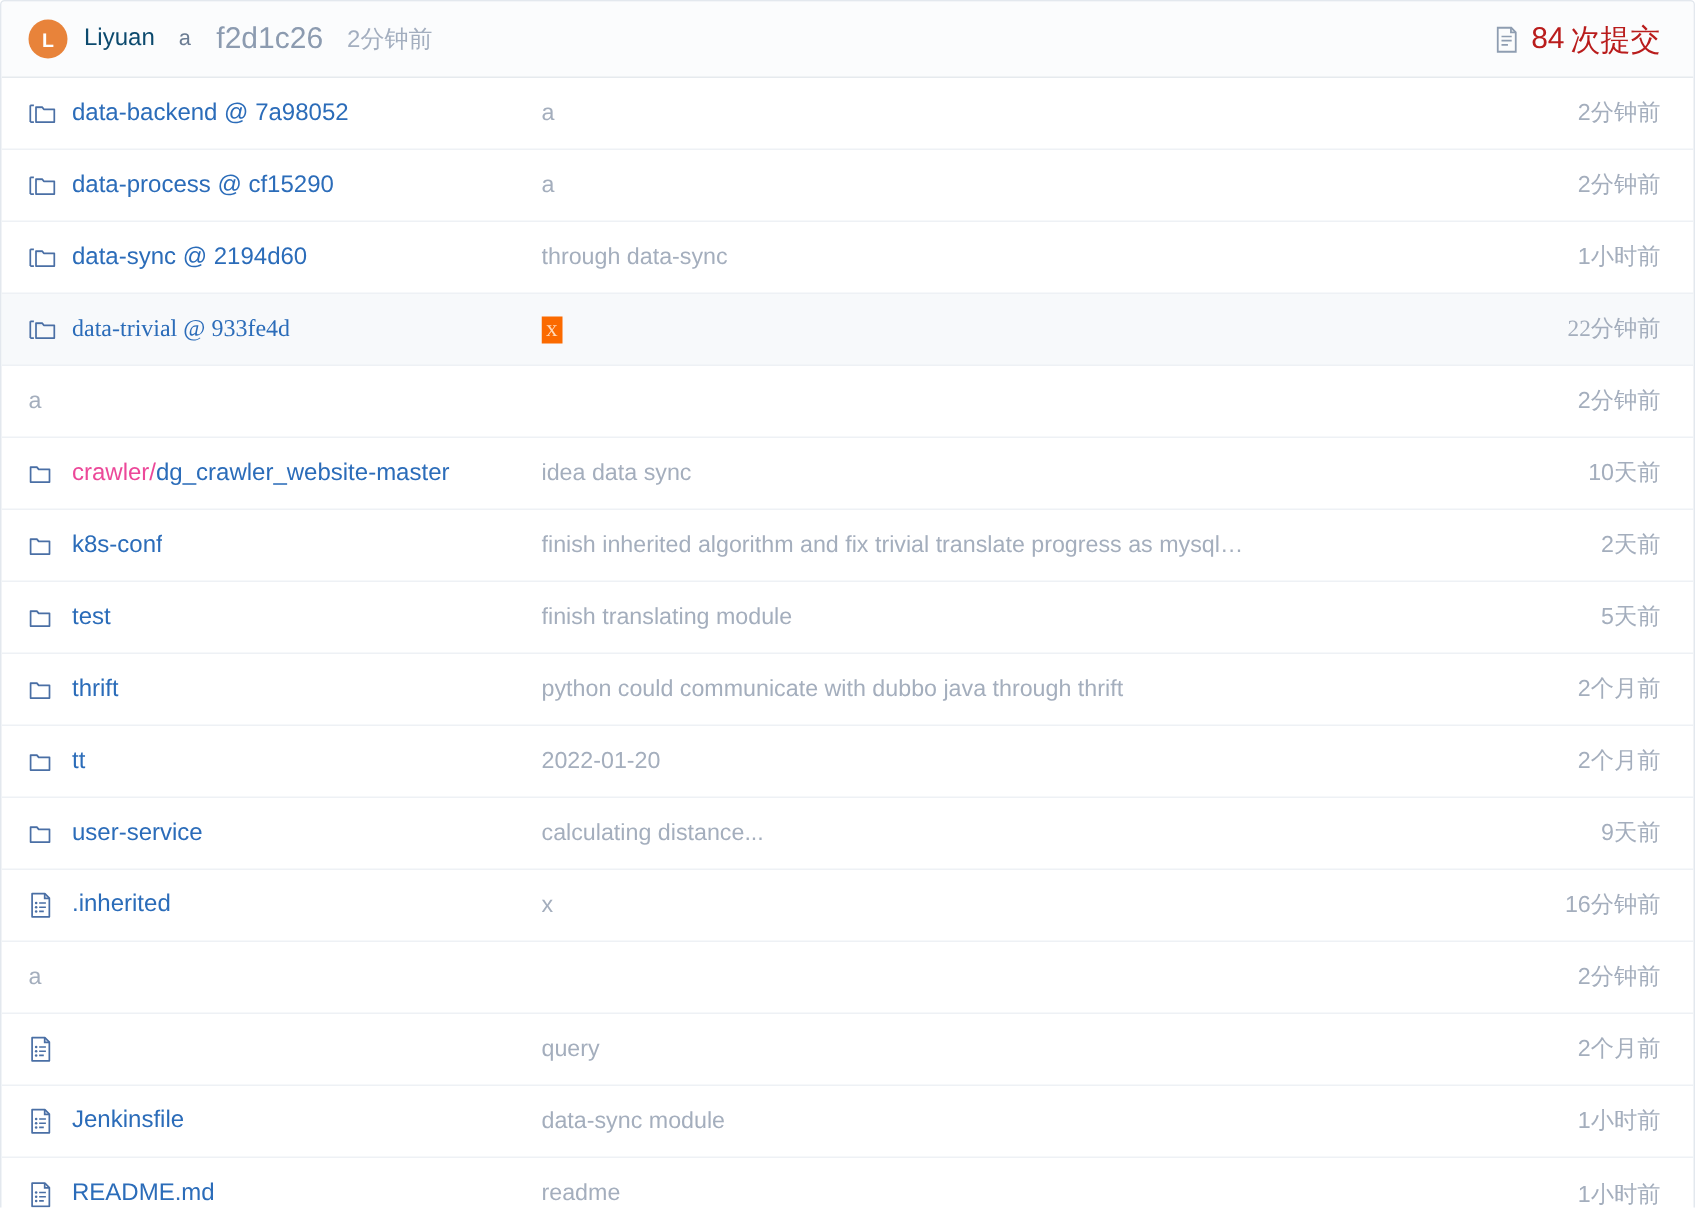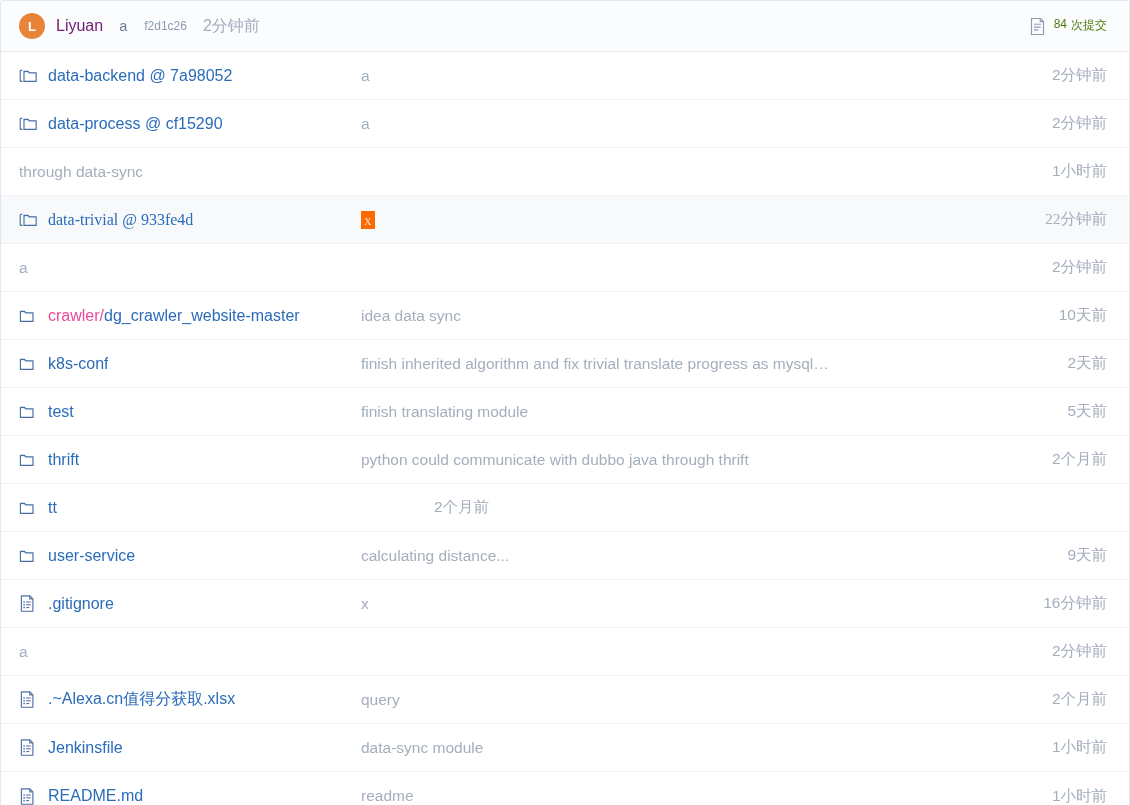--- a/index.html
+++ b/index.html
@@ -38,67 +38,67 @@
     font-size: 13px;
     font-weight: 600;
     display: flex;
     align-items: center;
     justify-content: center;
     flex: 0 0 auto;
     margin-right: 11px;
     letter-spacing: 0;
   }
   .author-name {
-    color: #701a75;
+    color: #0c4a6e;
     font-size: 16px;
     margin-right: 16px;
     white-space: nowrap;
   }
   .commit-msg-head {
     color: #6b7c93;
     font-size: 14.5px;
     margin-right: 17px;
     white-space: nowrap;
   }
   .commit-sha {
     color: #8c9bb0;
-    font-size: 12px;
+    font-size: 20px;
     margin-right: 16px;
     white-space: nowrap;
   }
   .commit-time-head {
     color: #a3aebf;
     font-size: 16px;
     white-space: nowrap;
   }
   .commit-count {
     margin-left: auto;
     display: flex;
-    color: #4d7c0f;
-    font-size: 12px;
+    align-items: center;
+    color: #b91c1c;
+    font-size: 20px;
     white-space: nowrap;
   }
   .commit-count .hist-icon { margin-right: 8px; display: block; }
   .commit-count .cc-num { margin-right: 4px; }
 
   
   .file-row {
     display: flex;
     align-items: center;
     height: 48px;
     border-bottom: 1px solid #eef1f5;
     padding: 0 22px 0 18px;
   }
   .file-row:last-child { border-bottom: none; }
   .file-row.selected { background: #f7f9fb; font-family: Liberation Serif, serif; }
 
   .cell-name {
     flex: 0 0 342px;
     display: flex;
-    align-items: center;
     min-width: 0;
     overflow: hidden;
   }
   .icon-wrap {
     width: 22px;
     flex: 0 0 22px;
     display: flex;
     align-items: center;
     justify-content: flex-start;
     margin-right: 7px;
@@ -191,33 +191,44 @@
     <path d="M5.0 3.4 H9.1 L10.2 4.9 H17.2 V13.4 H5.0 Z" fill="none" stroke="#4a6fa5" stroke-width="1.15" stroke-linejoin="round"></path>
     <path d="M5.0 3.4 H9.1 L10.2 4.9 H5.0 Z" fill="#4a6fa5" opacity="0.18"></path>
   </svg>
 </span>
           <span class="file-name"><span>data-process @ cf15290</span></span>
         </div>
         <div class="cell-msg"><span>a</span></div>
         <div class="cell-time">2分钟前</div>
       </div>
       <div class="file-row">
-        <div class="cell-msg"><span>through data-sync</span></div>
-        <div class="cell-time">1小时前</div>
-      </div>
-      <div class="file-row selected">
         <div class="cell-name">
           <span class="icon-wrap">
   <svg width="19" height="16" viewBox="0 0 19 16">
     <path d="M1.2 2.2 V13.4" fill="none" stroke="#4a6fa5" stroke-width="1.15"></path>
     <path d="M1.2 2.2 H3.6 M1.2 13.4 H3.6" fill="none" stroke="#4a6fa5" stroke-width="1.15"></path>
     <path d="M5.0 3.4 H9.1 L10.2 4.9 H17.2 V13.4 H5.0 Z" fill="none" stroke="#4a6fa5" stroke-width="1.15" stroke-linejoin="round"></path>
     <path d="M5.0 3.4 H9.1 L10.2 4.9 H5.0 Z" fill="#4a6fa5" opacity="0.18"></path>
   </svg>
 </span>
+          <span class="file-name"><span>data-sync @ 2194d60</span></span>
+        </div>
+        <div class="cell-msg"><span>through data-sync</span></div>
+        <div class="cell-time">1小时前</div>
+      </div>
+      <div class="file-row selected">
+        <div class="cell-name">
+          <span class="icon-wrap">
+  <svg width="19" height="16" viewBox="0 0 19 16">
+    <path d="M1.2 2.2 V13.4" fill="none" stroke="#4a6fa5" stroke-width="1.15"></path>
+    <path d="M1.2 2.2 H3.6 M1.2 13.4 H3.6" fill="none" stroke="#4a6fa5" stroke-width="1.15"></path>
+    <path d="M5.0 3.4 H9.1 L10.2 4.9 H17.2 V13.4 H5.0 Z" fill="none" stroke="#4a6fa5" stroke-width="1.15" stroke-linejoin="round"></path>
+    <path d="M5.0 3.4 H9.1 L10.2 4.9 H5.0 Z" fill="#4a6fa5" opacity="0.18"></path>
+  </svg>
+</span>
           <span class="file-name"><span>data-trivial @ 933fe4d</span></span>
         </div>
         <div class="cell-msg"><span class="sel">x</span></div>
         <div class="cell-time">22分钟前</div>
       </div>
       <div class="file-row">
         <div class="cell-msg"><span>a</span></div>
         <div class="cell-time">2分钟前</div>
       </div>
       <div class="file-row">
@@ -275,20 +286,21 @@
       <div class="file-row">
         <div class="cell-name">
           <span class="icon-wrap">
   <svg width="19" height="16" viewBox="0 0 19 16">
     <path d="M1.4 3.4 H5.6 L6.8 4.9 H14.0 V13.4 H1.4 Z" fill="none" stroke="#4a6fa5" stroke-width="1.15" stroke-linejoin="round"></path>
     <path d="M1.4 3.4 H5.6 L6.8 4.9 H1.4 Z" fill="#4a6fa5" opacity="0.15"></path>
   </svg>
 </span>
           <span class="file-name"><span>tt</span></span>
         </div>
+        <div class="cell-msg"><span>2022-01-20</span></div>
         <div class="cell-time">2个月前</div>
       </div>
       <div class="file-row">
         <div class="cell-name">
           <span class="icon-wrap">
   <svg width="19" height="16" viewBox="0 0 19 16">
     <path d="M1.4 3.4 H5.6 L6.8 4.9 H14.0 V13.4 H1.4 Z" fill="none" stroke="#4a6fa5" stroke-width="1.15" stroke-linejoin="round"></path>
     <path d="M1.4 3.4 H5.6 L6.8 4.9 H1.4 Z" fill="#4a6fa5" opacity="0.15"></path>
   </svg>
 </span>
@@ -304,21 +316,21 @@
     <path d="M2.4 1.8 H10.9 L13.9 4.8 V17.2 H2.4 Z" fill="none" stroke="#4a6fa5" stroke-width="1.15" stroke-linejoin="round"></path>
     <path d="M10.8 1.9 V4.9 H13.8" fill="none" stroke="#4a6fa5" stroke-width="1.15"></path>
     <circle cx="5.1" cy="8.0" r="0.85" fill="#4a6fa5"></circle>
     <circle cx="5.1" cy="10.8" r="0.85" fill="#4a6fa5"></circle>
     <circle cx="5.1" cy="13.6" r="0.85" fill="#4a6fa5"></circle>
     <line x1="7.1" y1="8.0" x2="11.6" y2="8.0" stroke="#4a6fa5" stroke-width="1.05"></line>
     <line x1="7.1" y1="10.8" x2="11.6" y2="10.8" stroke="#4a6fa5" stroke-width="1.05"></line>
     <line x1="7.1" y1="13.6" x2="10.2" y2="13.6" stroke="#4a6fa5" stroke-width="1.05"></line>
   </svg>
 </span>
-          <span class="file-name"><span>.gitignore</span></span>
+          <span class="file-name"><span>.inherited</span></span>
         </div>
         <div class="cell-msg"><span>x</span></div>
         <div class="cell-time">16分钟前</div>
       </div>
       <div class="file-row">
         <div class="cell-msg"><span>a</span></div>
         <div class="cell-time">2分钟前</div>
       </div>
       <div class="file-row">
         <div class="cell-name">
@@ -327,21 +339,20 @@
     <path d="M2.4 1.8 H10.9 L13.9 4.8 V17.2 H2.4 Z" fill="none" stroke="#4a6fa5" stroke-width="1.15" stroke-linejoin="round"></path>
     <path d="M10.8 1.9 V4.9 H13.8" fill="none" stroke="#4a6fa5" stroke-width="1.15"></path>
     <circle cx="5.1" cy="8.0" r="0.85" fill="#4a6fa5"></circle>
     <circle cx="5.1" cy="10.8" r="0.85" fill="#4a6fa5"></circle>
     <circle cx="5.1" cy="13.6" r="0.85" fill="#4a6fa5"></circle>
     <line x1="7.1" y1="8.0" x2="11.6" y2="8.0" stroke="#4a6fa5" stroke-width="1.05"></line>
     <line x1="7.1" y1="10.8" x2="11.6" y2="10.8" stroke="#4a6fa5" stroke-width="1.05"></line>
     <line x1="7.1" y1="13.6" x2="10.2" y2="13.6" stroke="#4a6fa5" stroke-width="1.05"></line>
   </svg>
 </span>
-          <span class="file-name"><span>.~Alexa.cn值得分获取.xlsx</span></span>
         </div>
         <div class="cell-msg"><span>query</span></div>
         <div class="cell-time">2个月前</div>
       </div>
       <div class="file-row">
         <div class="cell-name">
           <span class="icon-wrap">
   <svg width="17" height="19" viewBox="0 0 17 19">
     <path d="M2.4 1.8 H10.9 L13.9 4.8 V17.2 H2.4 Z" fill="none" stroke="#4a6fa5" stroke-width="1.15" stroke-linejoin="round"></path>
     <path d="M10.8 1.9 V4.9 H13.8" fill="none" stroke="#4a6fa5" stroke-width="1.15"></path>

